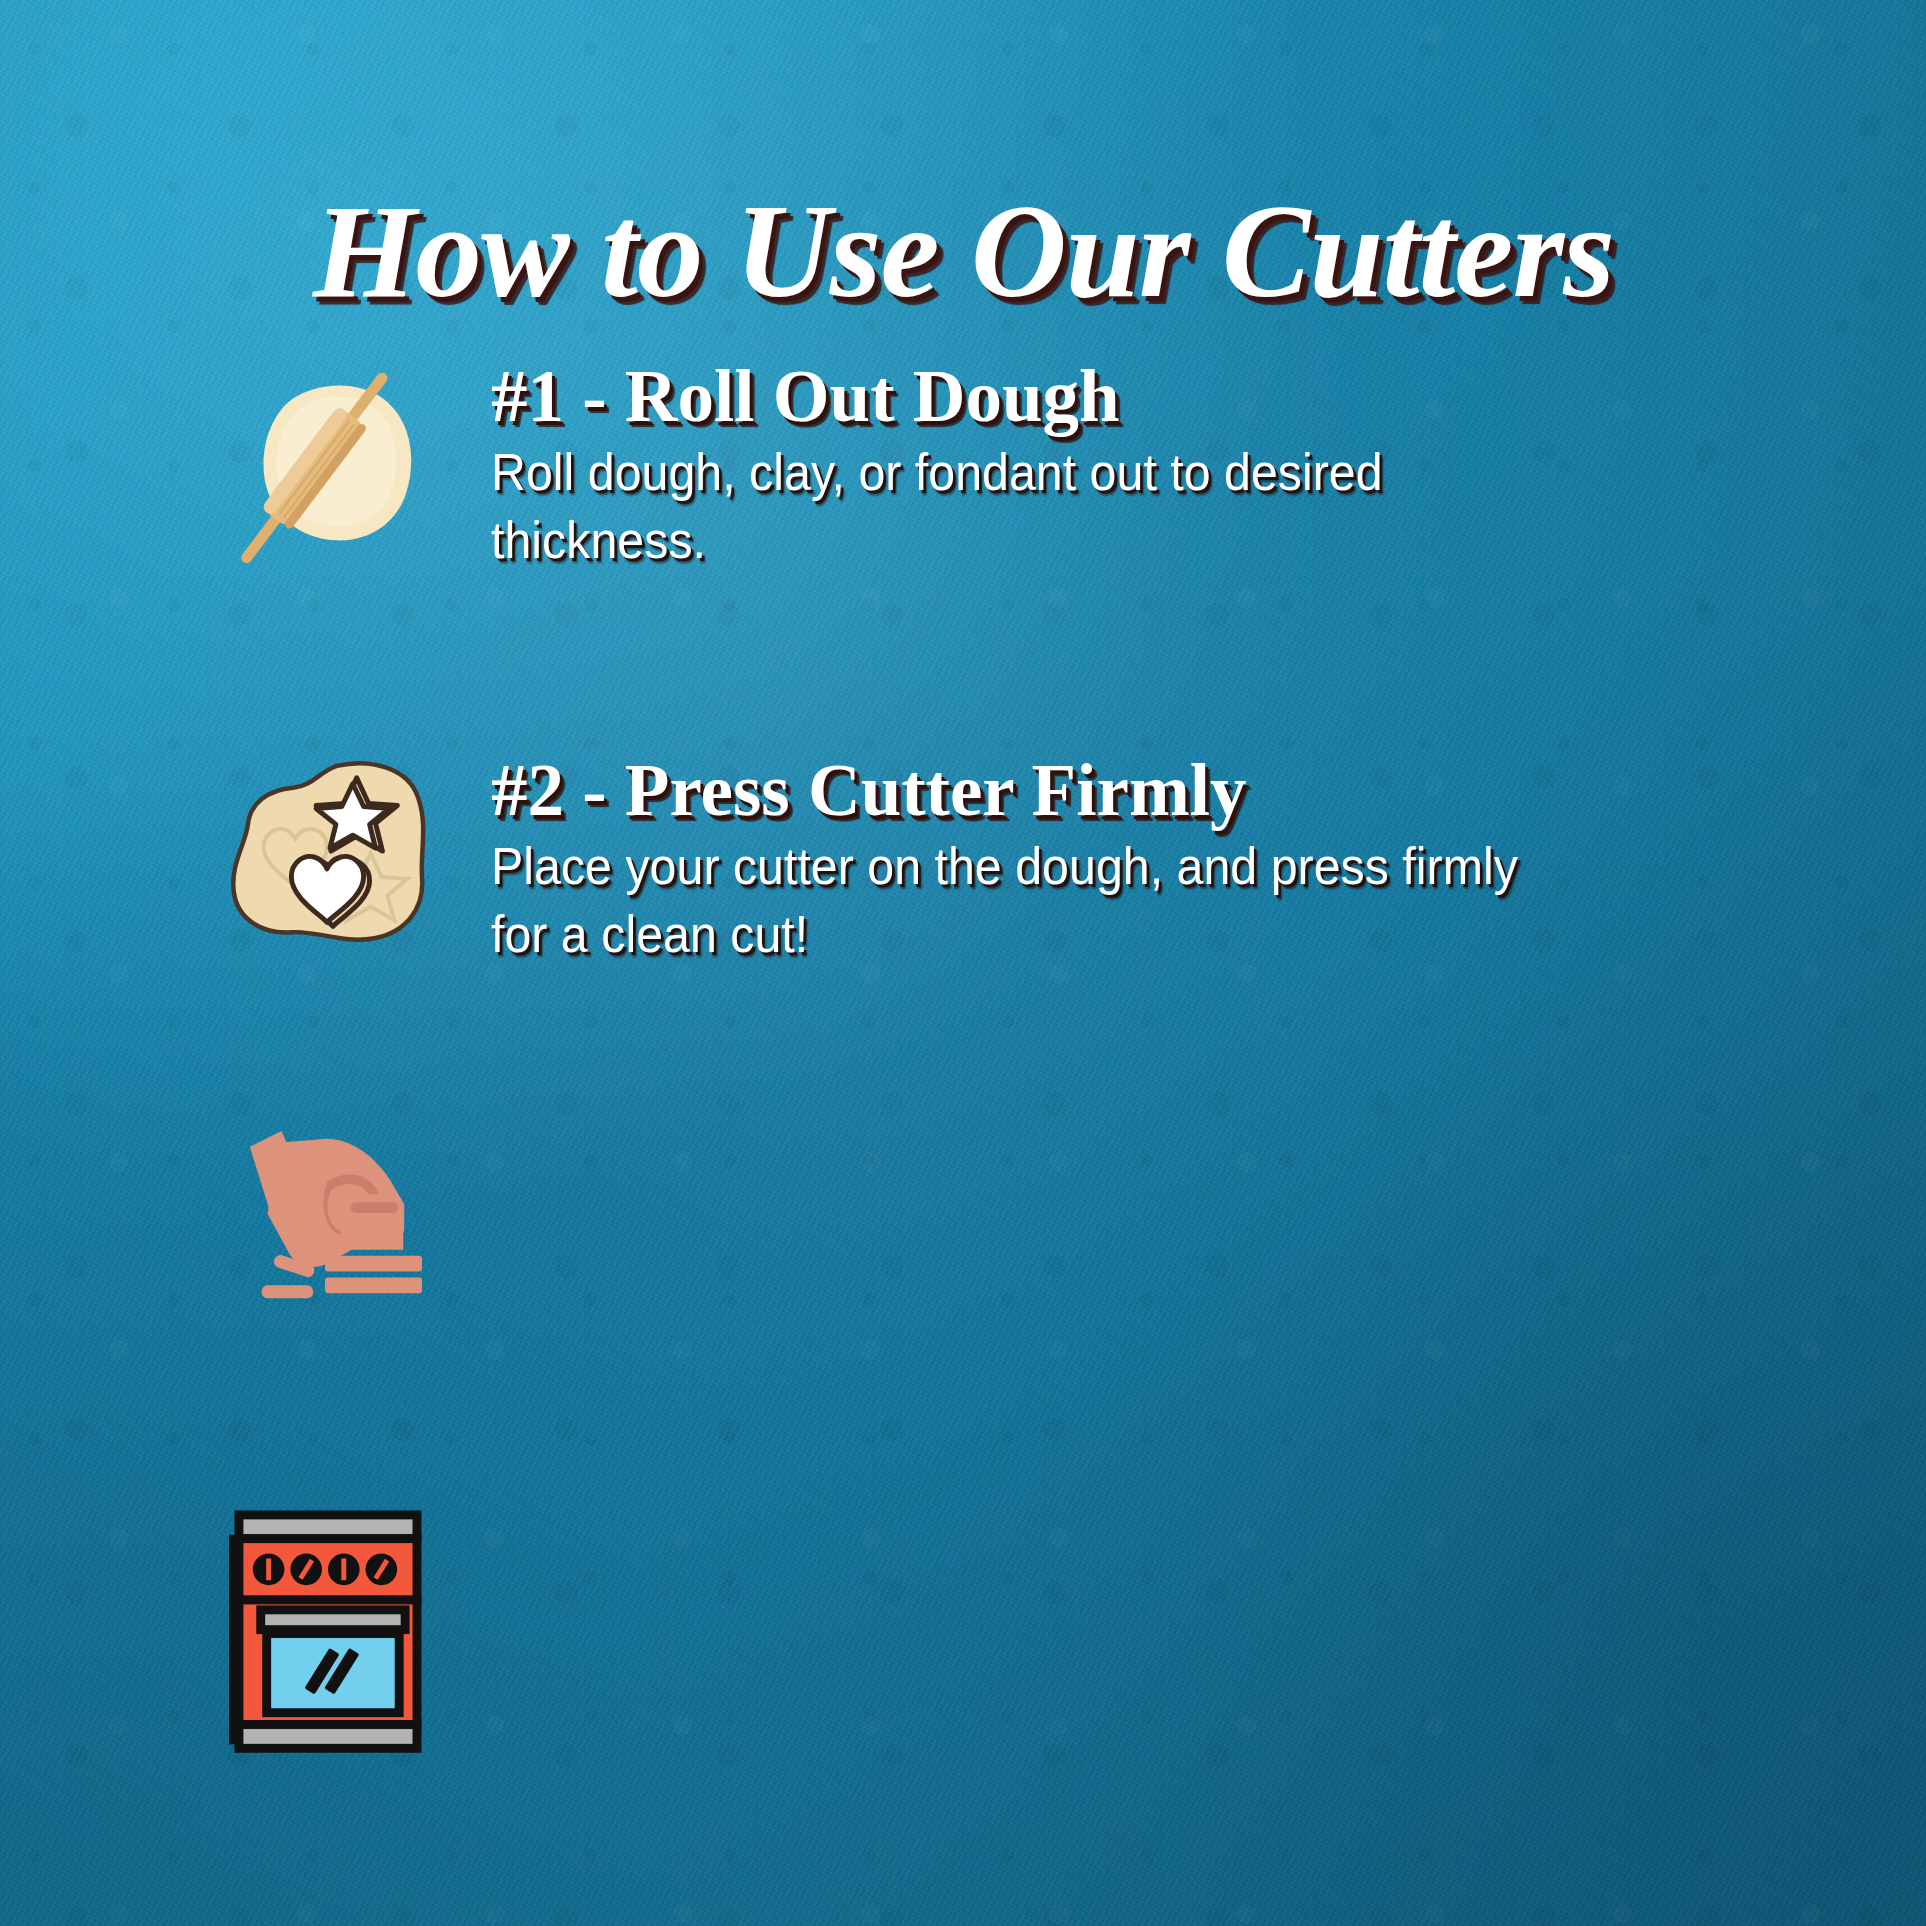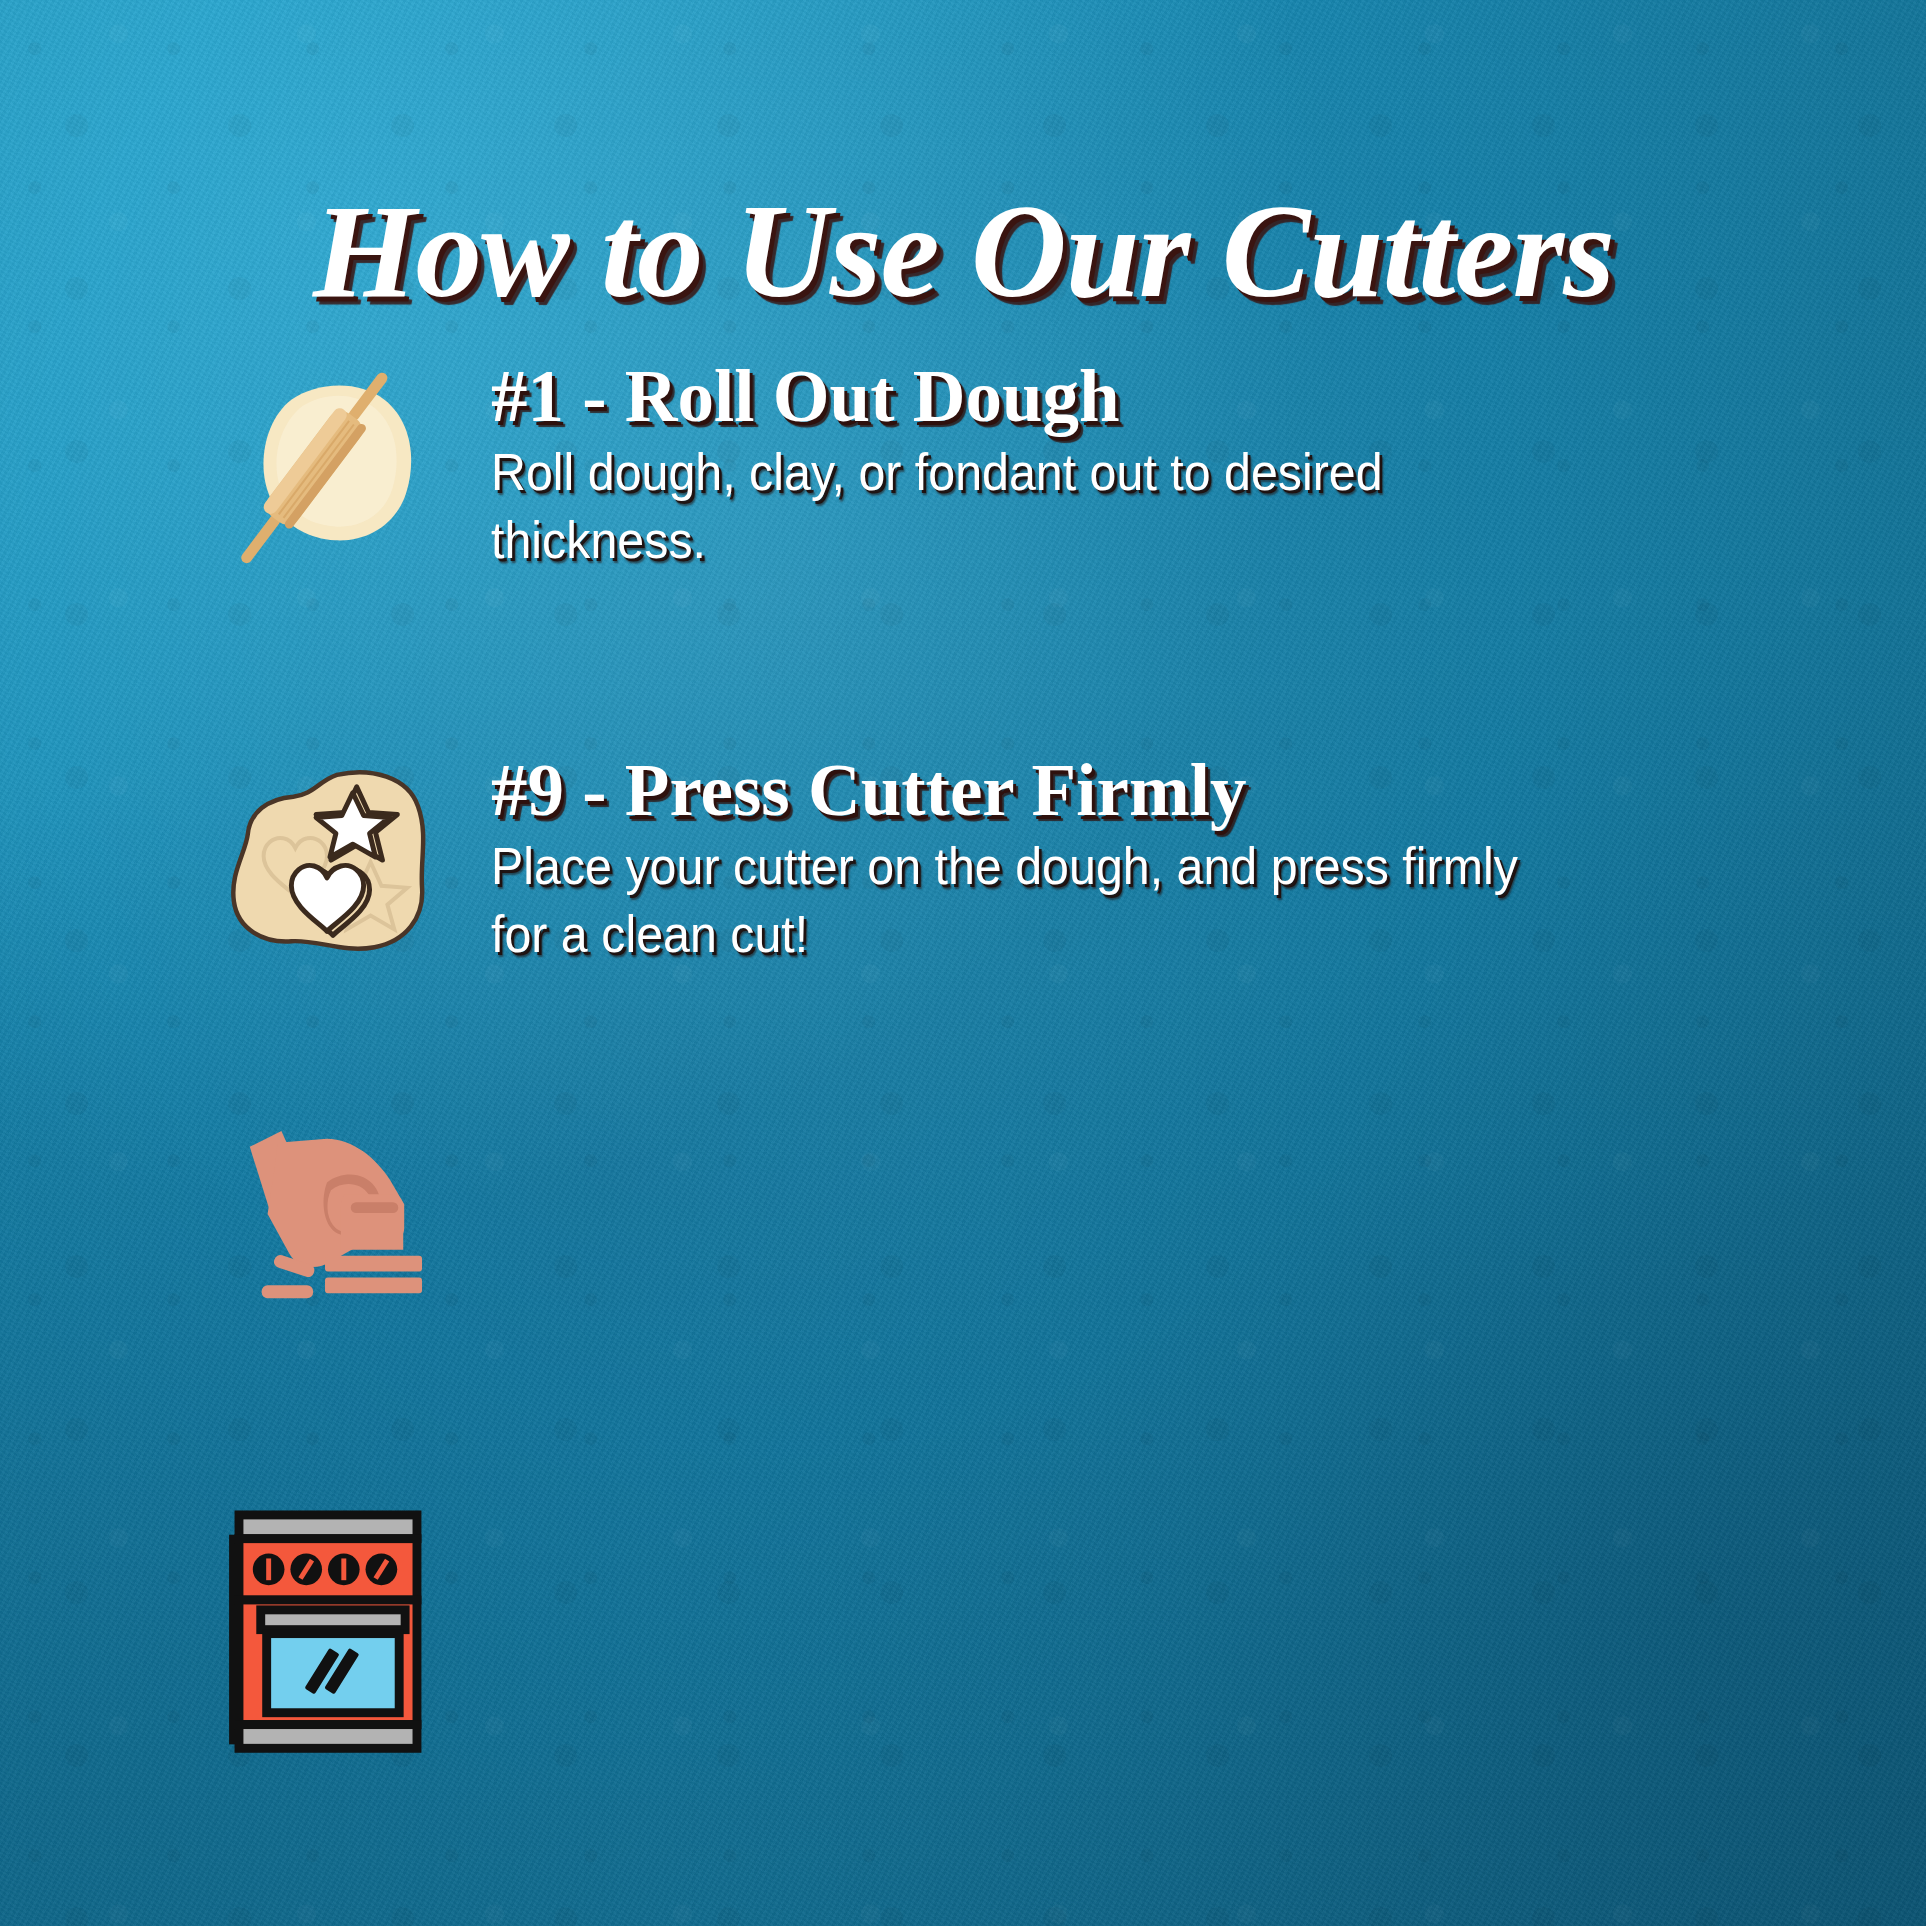--- a/index.html
+++ b/index.html
@@ -66,21 +66,21 @@
       7px 8px 1px rgba(58,20,16,0.85);
     white-space: nowrap;
   }
 
   
   .step {
     position: absolute;
     left: 198px;
     width: 1643px;
     display: flex;
-    align-items: flex-end;
+    align-items: flex-start;
   }
   #step-1 { top: 358px; }
   #step-2 { top: 752px; }
   #step-3 { top: 1117px; }
   #step-4 { top: 1505px; }
 
   .step-icon {
     width: 257px;
     flex: 0 0 257px;
     display: flex;
@@ -186,21 +186,21 @@
 
         <g>
           <path d="M78 126 C78 112 90 103 101 106 C108 108 112 113 114 118 C116 113 121 108 128 106
                    C139 103 151 112 151 126 C151 147 121 164 114 172 C107 164 78 147 78 126 Z" fill="#efd9af" stroke="#3b2a1d" stroke-width="5" stroke-linejoin="round"></path>
           <path d="M72 122 C72 108 84 99 95 102 C102 104 106 109 108 114 C110 109 115 104 122 102
                    C133 99 145 108 145 122 C145 143 115 160 108 168 C101 160 72 143 72 122 Z" fill="#ffffff" stroke="#3b2a1d" stroke-width="5" stroke-linejoin="round"></path>
         </g>
       </svg>
     </div>
     <div class="step-text">
-      <div class="step-heading">#9 - Press Cutter Firmly</div>
+      <div class="step-heading">#2 - Press Cutter Firmly</div>
       <div class="step-body">
         <span class="ln">Place your cutter on the dough, and press firmly</span>
         <span class="ln">for a clean cut!</span>
       </div>
     </div>
   </div>
 
   <div class="step" id="step-3">
     <div class="step-icon">
       <svg width="213" height="198" viewBox="0 0 215 200">

